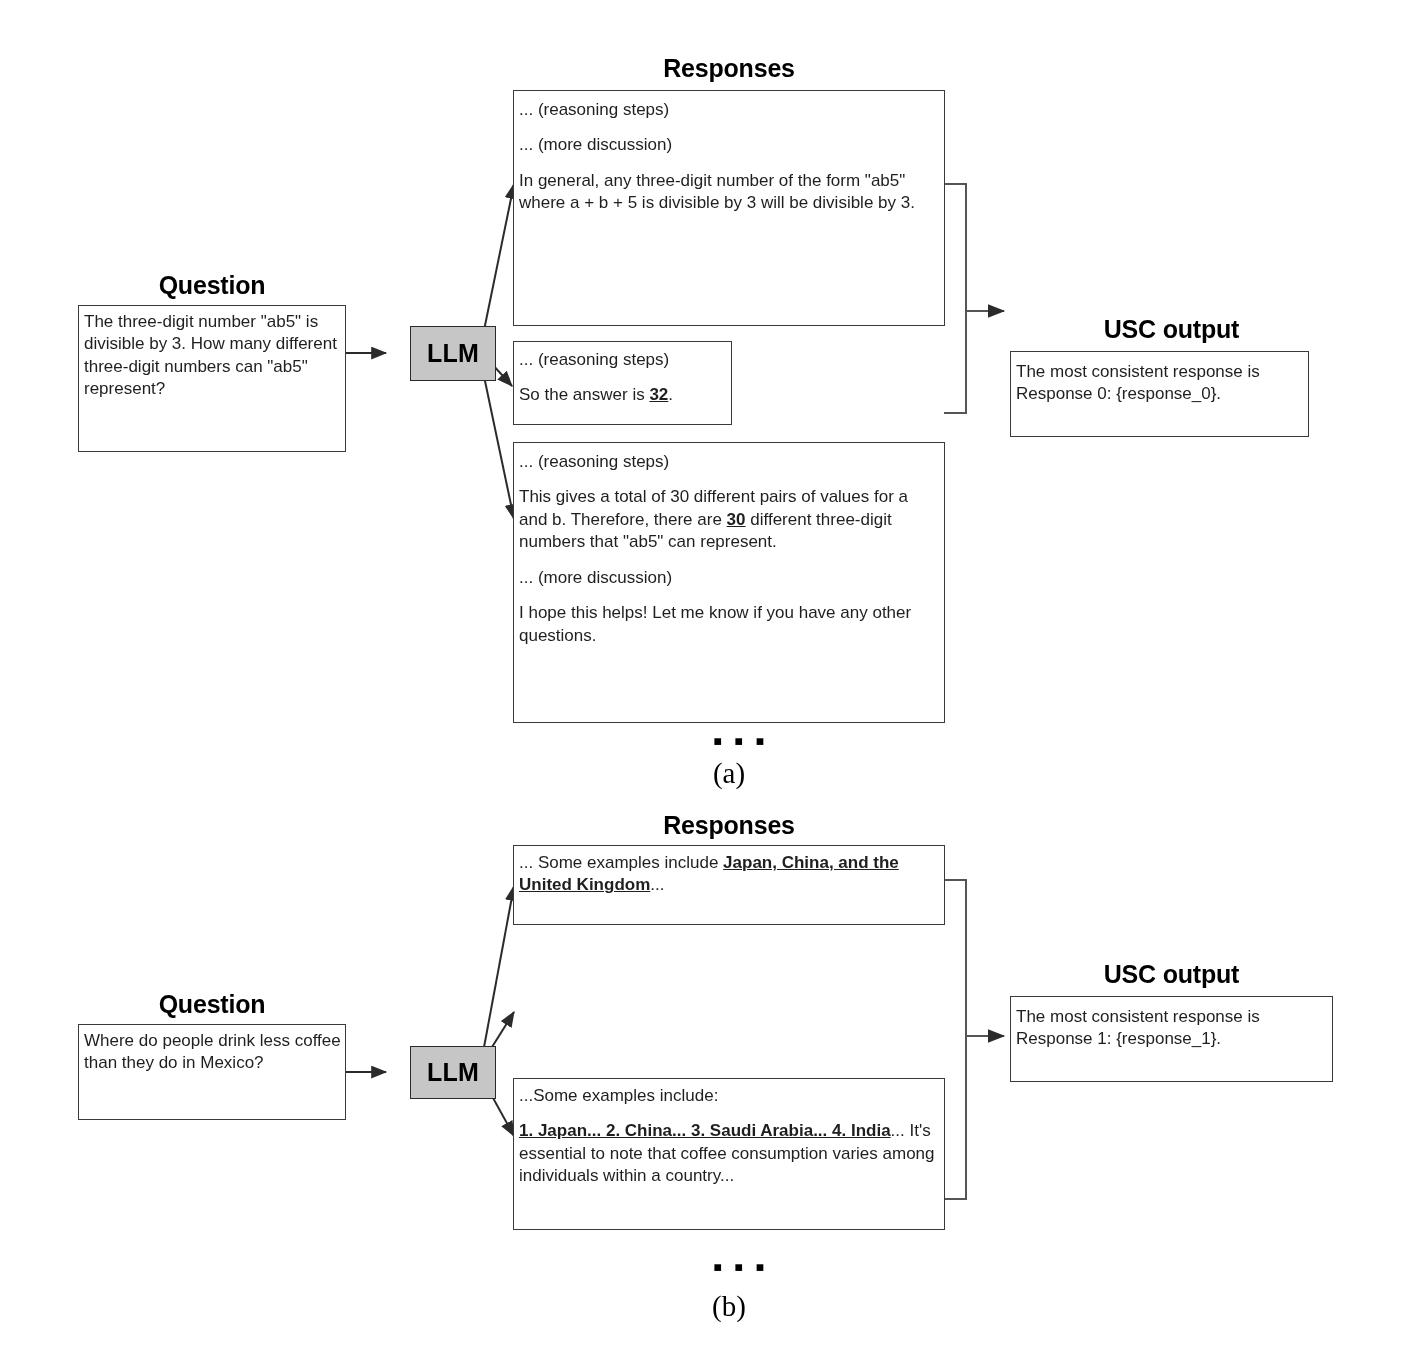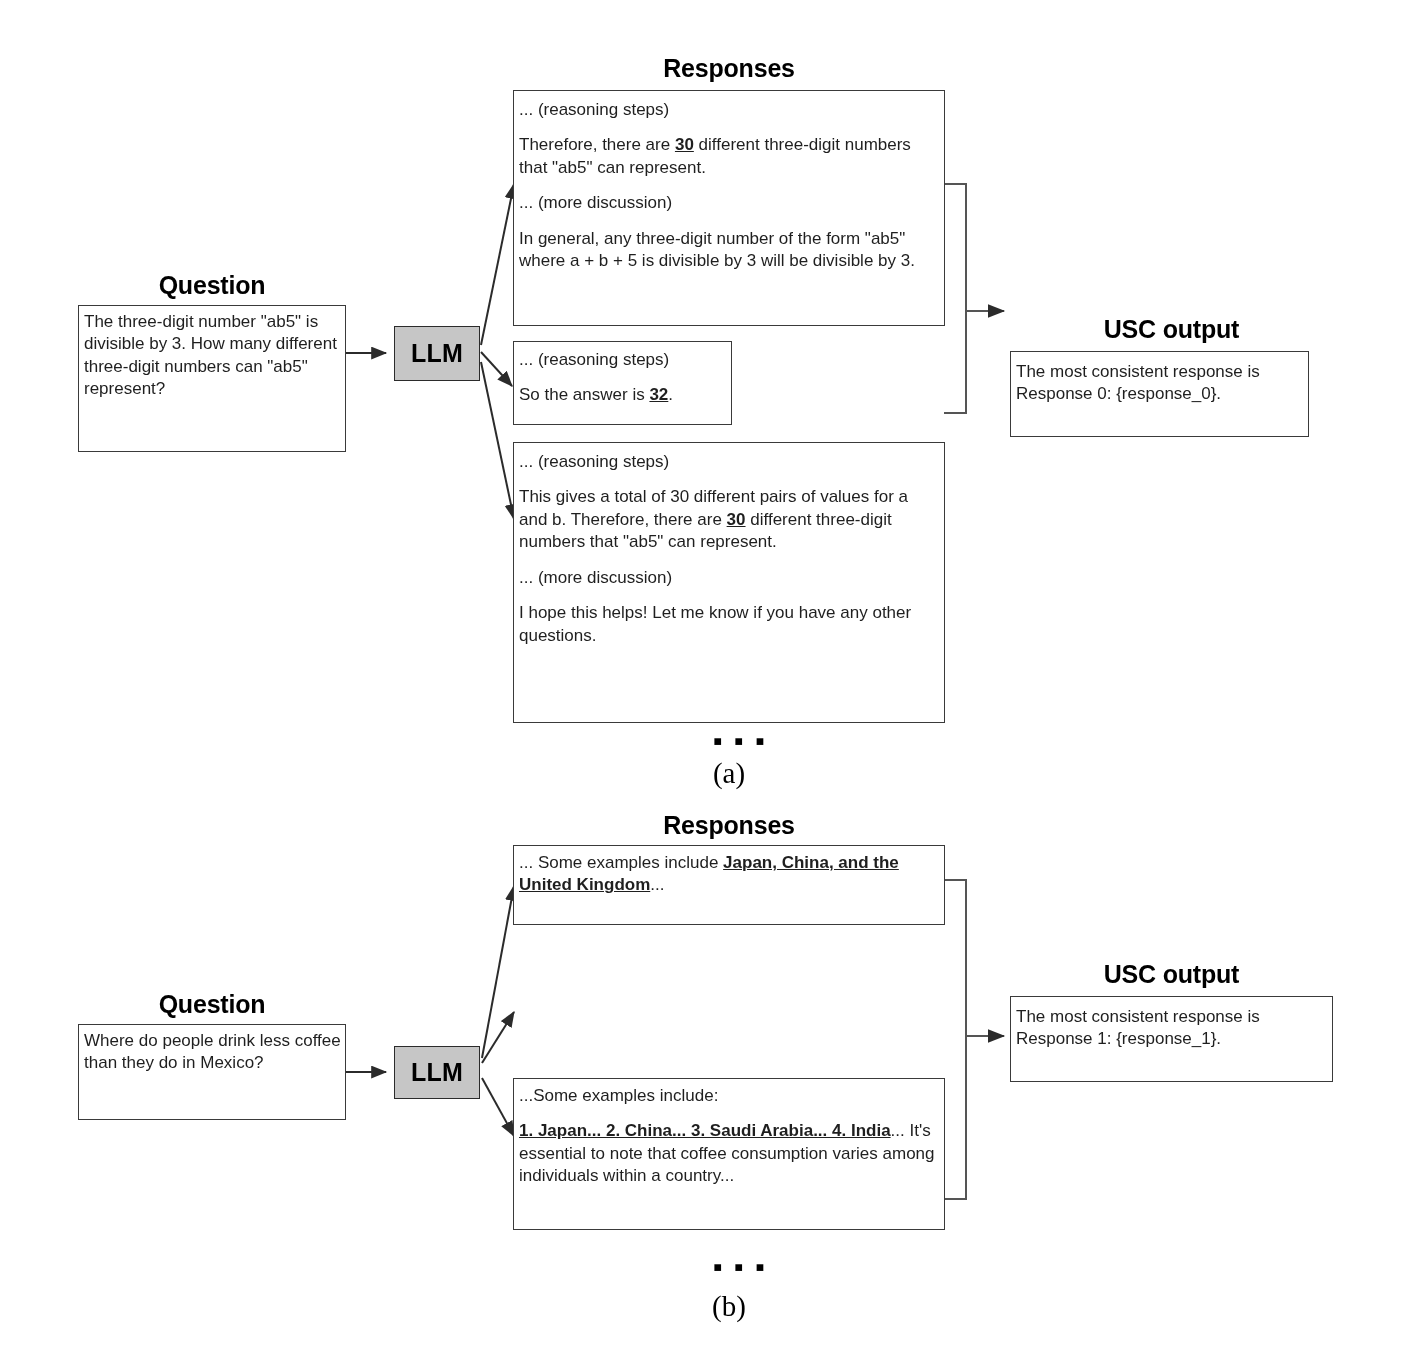--- a/index.html
+++ b/index.html
@@ -41,20 +41,21 @@
   .llm{
     position:absolute;
     box-sizing:border-box;
     background:#c6c6c6;
     border:1.8px solid #2b2b2b;
     font-weight:bold;
     font-size:25px;
     display:flex;align-items:center;justify-content:center;
     color:#000;
     letter-spacing:0.2px;
+    margin-left:16px;
   }
 
   .dots{
     position:absolute;
     font-family:"Liberation Sans",sans-serif;
     font-weight:bold;
     font-size:27px;
     letter-spacing:2px;
     color:#000;
     line-height:1;
@@ -123,21 +124,20 @@
     </g>
     <g>
       <line x1="966" y1="1036" x2="1004" y2="1036" stroke="#555" stroke-width="2" marker-end="url(#ah2)"></line>
     </g>
   </svg>
 
   <div class="hdr" style="left:513px;top:54px;width:432px;">Responses</div>
 
   <div class="box" style="left:513px;top:90px;width:432px;height:236px;padding-top:8px;">
       <p>... (reasoning steps)</p>
-      <p>Therefore, there are <b>30</b> different three-digit numbers that "ab5" can represent.</p>
       <p>... (more discussion)</p>
       <p>In general, any three-digit number of the form "ab5" where a + b + 5 is divisible by 3 will be divisible by 3.</p>
     </div>
 
   <div class="box" style="left:513px;top:341px;width:219px;height:84px;padding-top:7px;">
       <p>... (reasoning steps)</p>
       <p>So the answer is <b>32</b>.</p>
     </div>
 
   <div class="box" style="left:513px;top:442px;width:432px;height:281px;padding-top:8px;">

